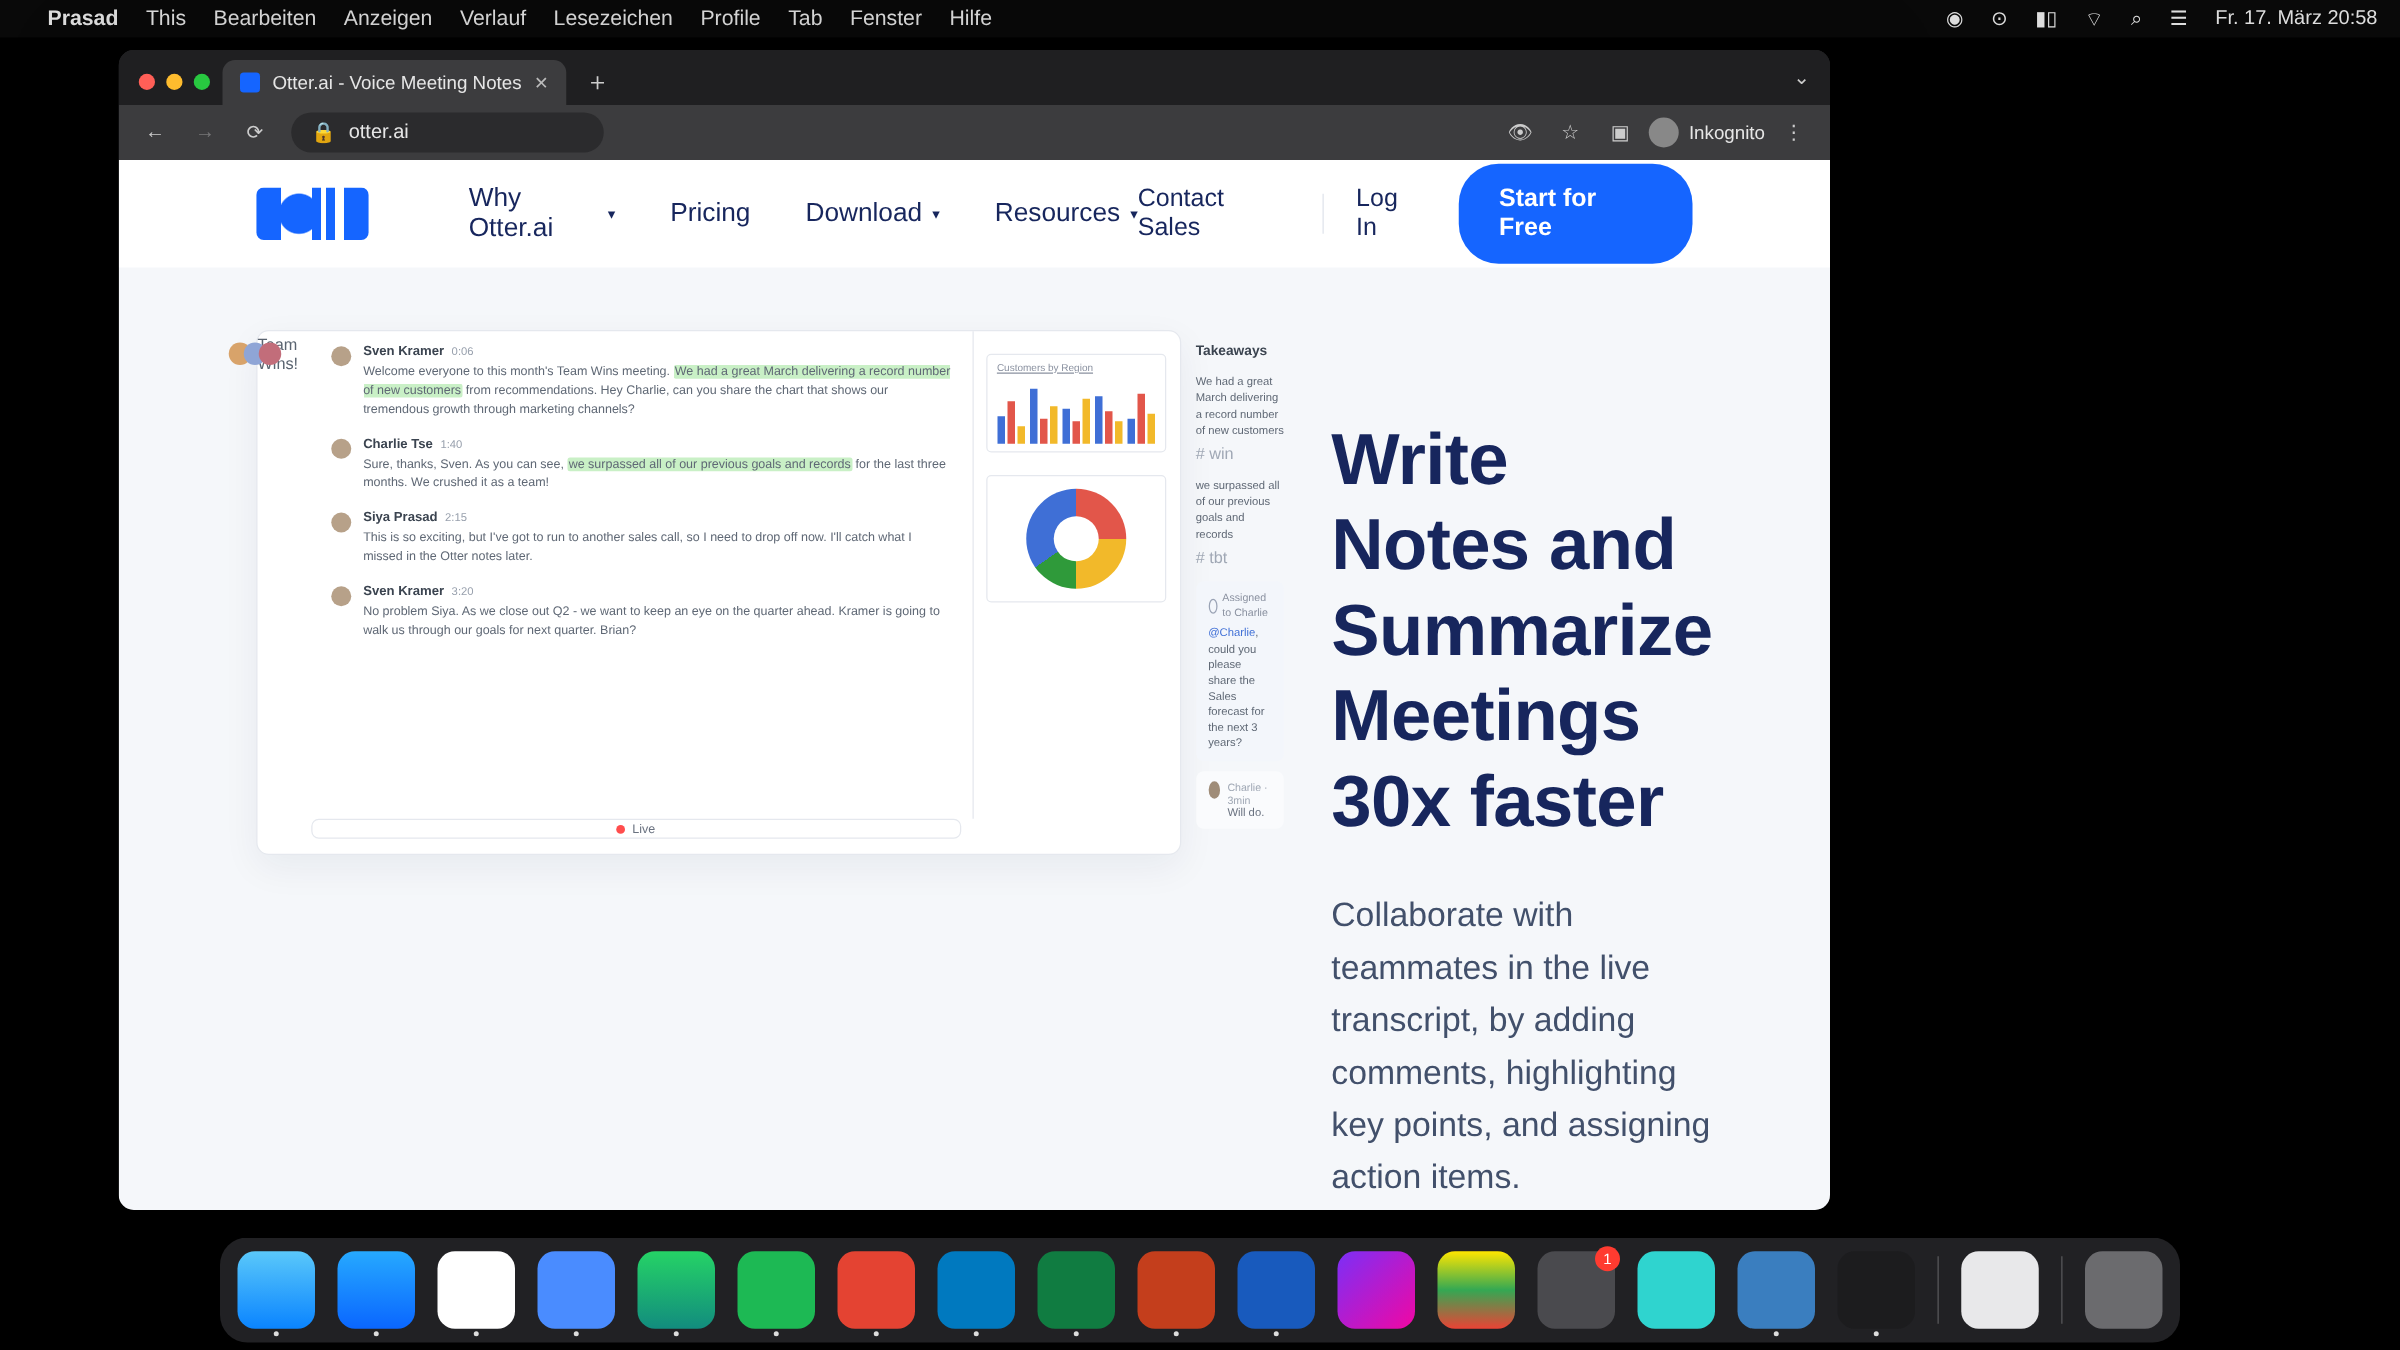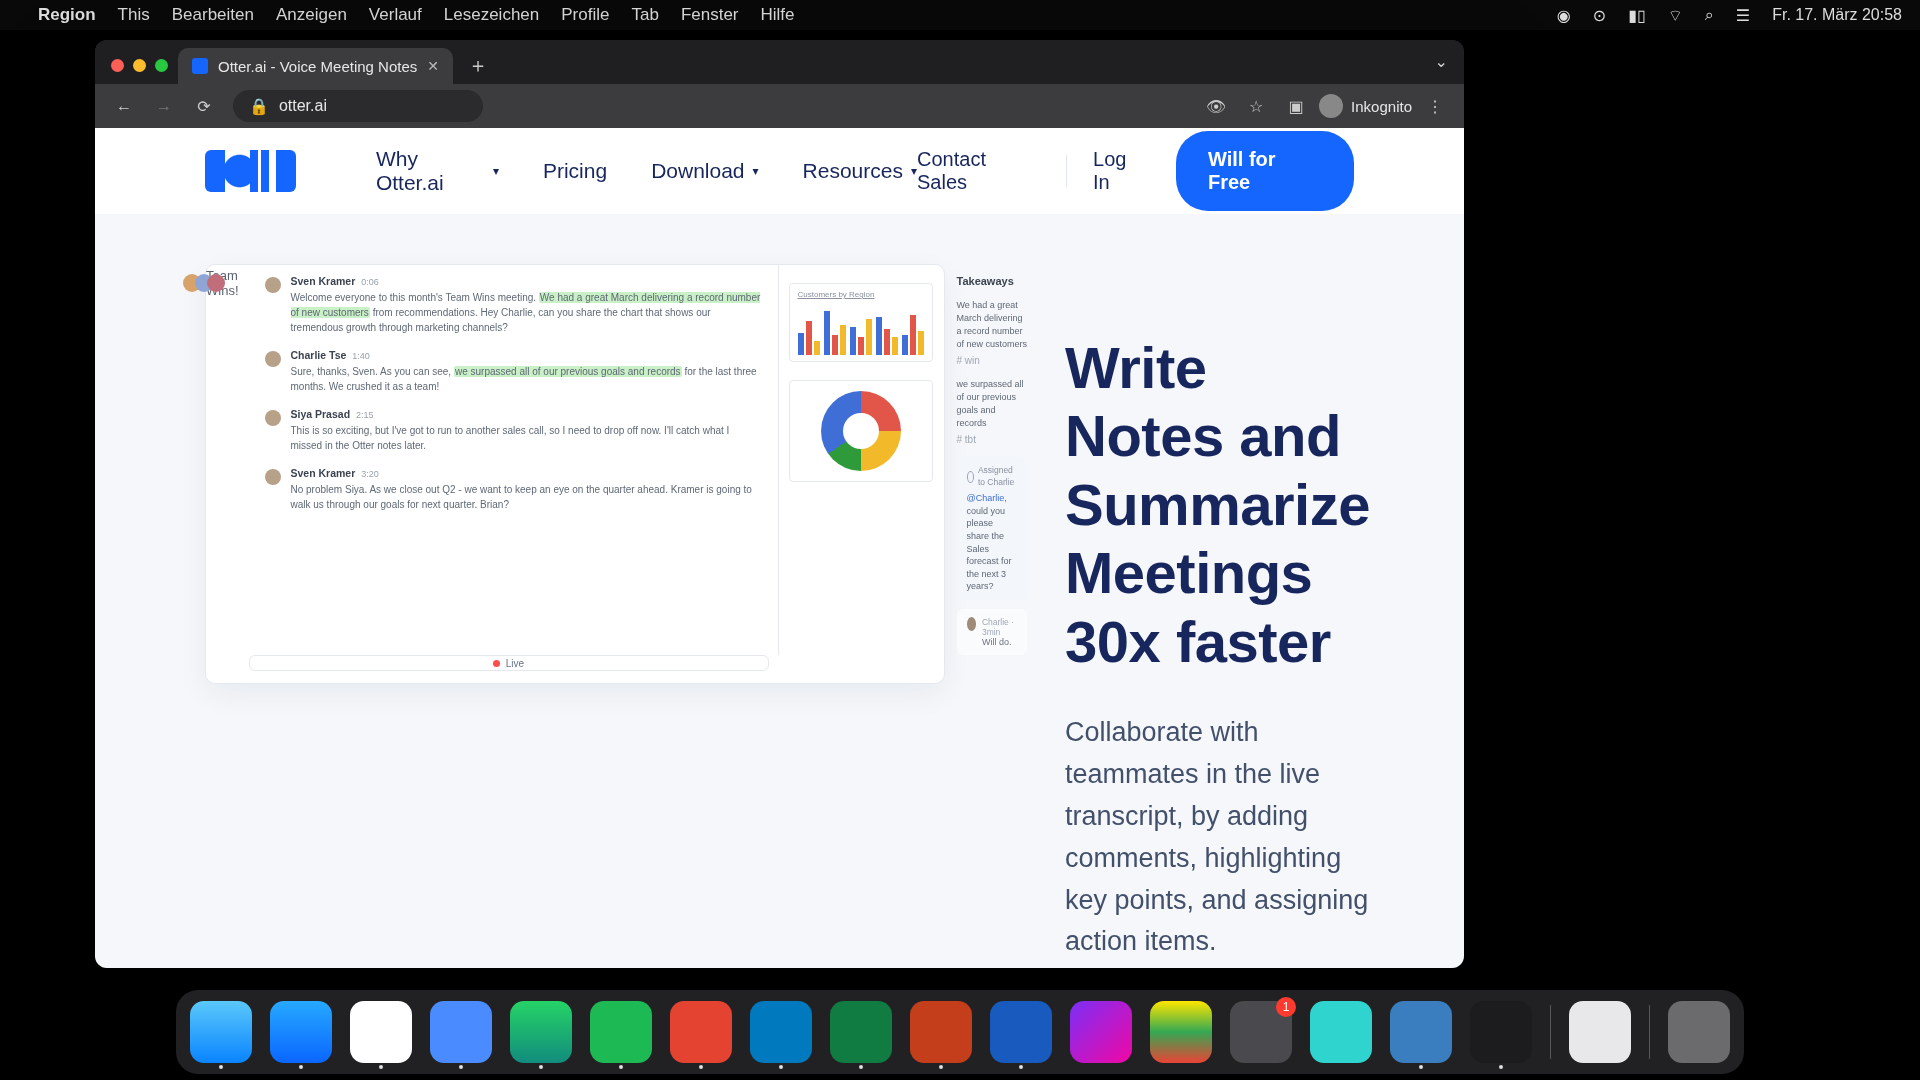--- a/index.html
+++ b/index.html
@@ -90,21 +90,21 @@
   .bars{display:flex;align-items:flex-end;gap:4px;height:50px;}
   .bars .grp{display:flex;gap:2px;align-items:flex-end;}
   .bars .b{width:6px;}
   .bars .blue{background:#3f6fd6;} .bars .red{background:#e2564a;} .bars .yel{background:#f2b92a;}
   .donut{width:80px;height:80px;border-radius:50%;margin:4px auto;background:conic-gradient(#e2564a 0 90deg,#f2b92a 90deg 180deg,#2f9a3a 180deg 235deg,#3f6fd6 235deg 360deg);position:relative;}
   .donut::after{content:"";position:absolute;inset:22px;background:#fff;border-radius:50%;}
 
   .sidecol{flex:1;padding:10px 14px;}
   .sidecol h5{font-size:11px;font-weight:700;color:#3b4450;margin-bottom:12px;}
   .take{font-size:9px;color:#5f6875;line-height:1.45;margin-bottom:4px;}
-  .hash{font-size:10px;color:#a0a8b5;margin-bottom:12px;}
+  .hash{font-size:13px;color:#a0a8b5;margin-bottom:12px;}
   .assignbox{background:#f3f6fb;border-radius:6px;padding:8px 10px;font-size:9px;color:#5f6875;line-height:1.4;}
   .assignbox .lbl{color:#8a91a0;font-size:8.5px;margin-bottom:3px;display:flex;align-items:center;gap:4px;}
   .assignbox .lbl::before{content:"";width:10px;height:10px;border:1px solid #9aa3b5;border-radius:50%;}
   .assignbox .mention{color:#3f6fd6;}
   .replybox{background:#fafbfd;border-radius:6px;padding:8px 10px;margin-top:8px;font-size:9px;color:#6a7280;display:flex;gap:6px;justify-content:space-between;}
   .replybox .rav{width:14px;height:14px;border-radius:50%;background:#9f8c78;}
 
   .transcript-wrap{display:flex;flex-direction:column;flex:0 0 540px;}
 
   
@@ -117,21 +117,21 @@
   .dicon{width:62px;height:62px;border-radius:14px;position:relative;}
   .dicon .badge{position:absolute;top:-4px;right:-4px;width:20px;height:20px;border-radius:50%;background:#ff3b30;color:#fff;font-size:12px;display:flex;align-items:center;justify-content:center;}
   .dsep{width:1px;height:54px;background:rgba(255,255,255,.25);}
   .ddot{position:absolute;bottom:-6px;left:50%;transform:translateX(-50%);width:4px;height:4px;border-radius:50%;background:#ddd;}
 </style>
 </head>
 <body>
 
 <div class="menubar">
   <span class="apple"></span>
-  <span class="app">Region</span>
+  <span class="app">Prasad</span>
   <span class="mi">This</span>
   <span class="mi">Bearbeiten</span>
   <span class="mi">Anzeigen</span>
   <span class="mi">Verlauf</span>
   <span class="mi">Lesezeichen</span>
   <span class="mi">Profile</span>
   <span class="mi">Tab</span>
   <span class="mi">Fenster</span>
   <span class="mi">Hilfe</span>
   <span class="spacer"></span>
@@ -196,21 +196,21 @@
             </div>
           <div class="navlink">
               <span>Resources</span>
               <span class="chev-sm">▾</span>
             </div>
         </div>
         <div class="grow"></div>
         <div class="txtlink">Contact Sales</div>
         <div class="sep"></div>
         <div class="txtlink">Log In</div>
-        <div class="cta">Will for Free</div>
+        <div class="cta">Start for Free</div>
       </div>
 
       <div class="hero">
         <div class="mock">
           <div class="mock-head">
             <span>Team Wins!</span>
             <div class="avs">
               <div class="a" style="background:#d8a36a"></div>
                 <div class="a" style="background:#8fa5d6"></div>
                 <div class="a" style="background:#c26d7a"></div>

